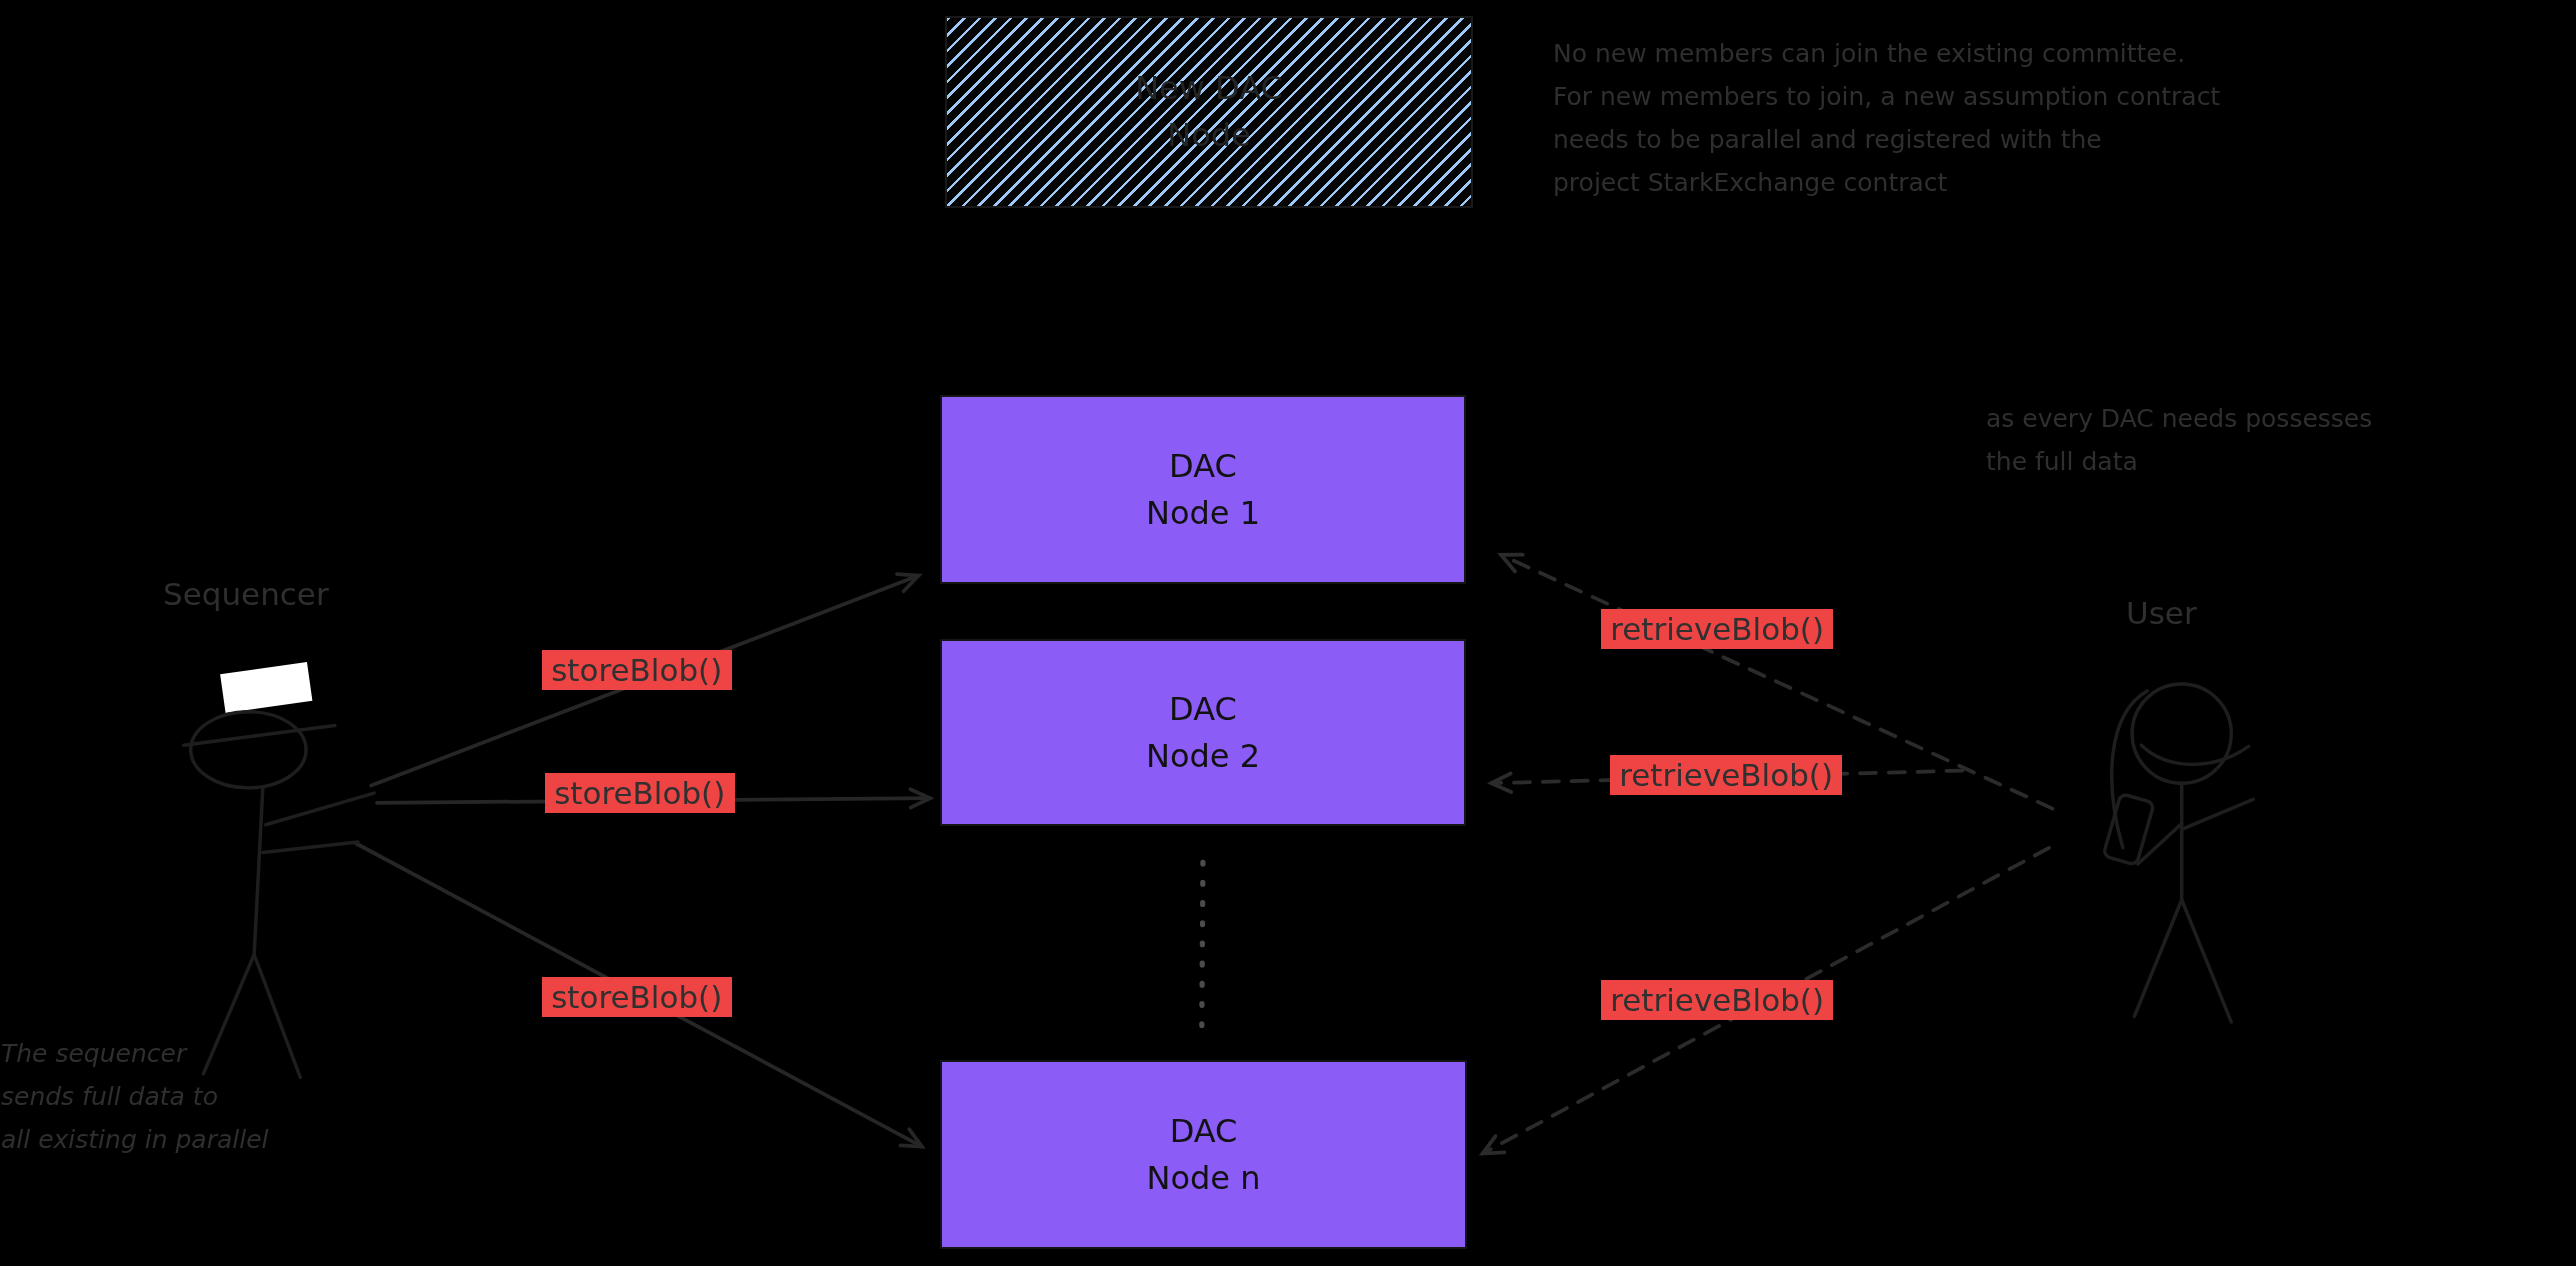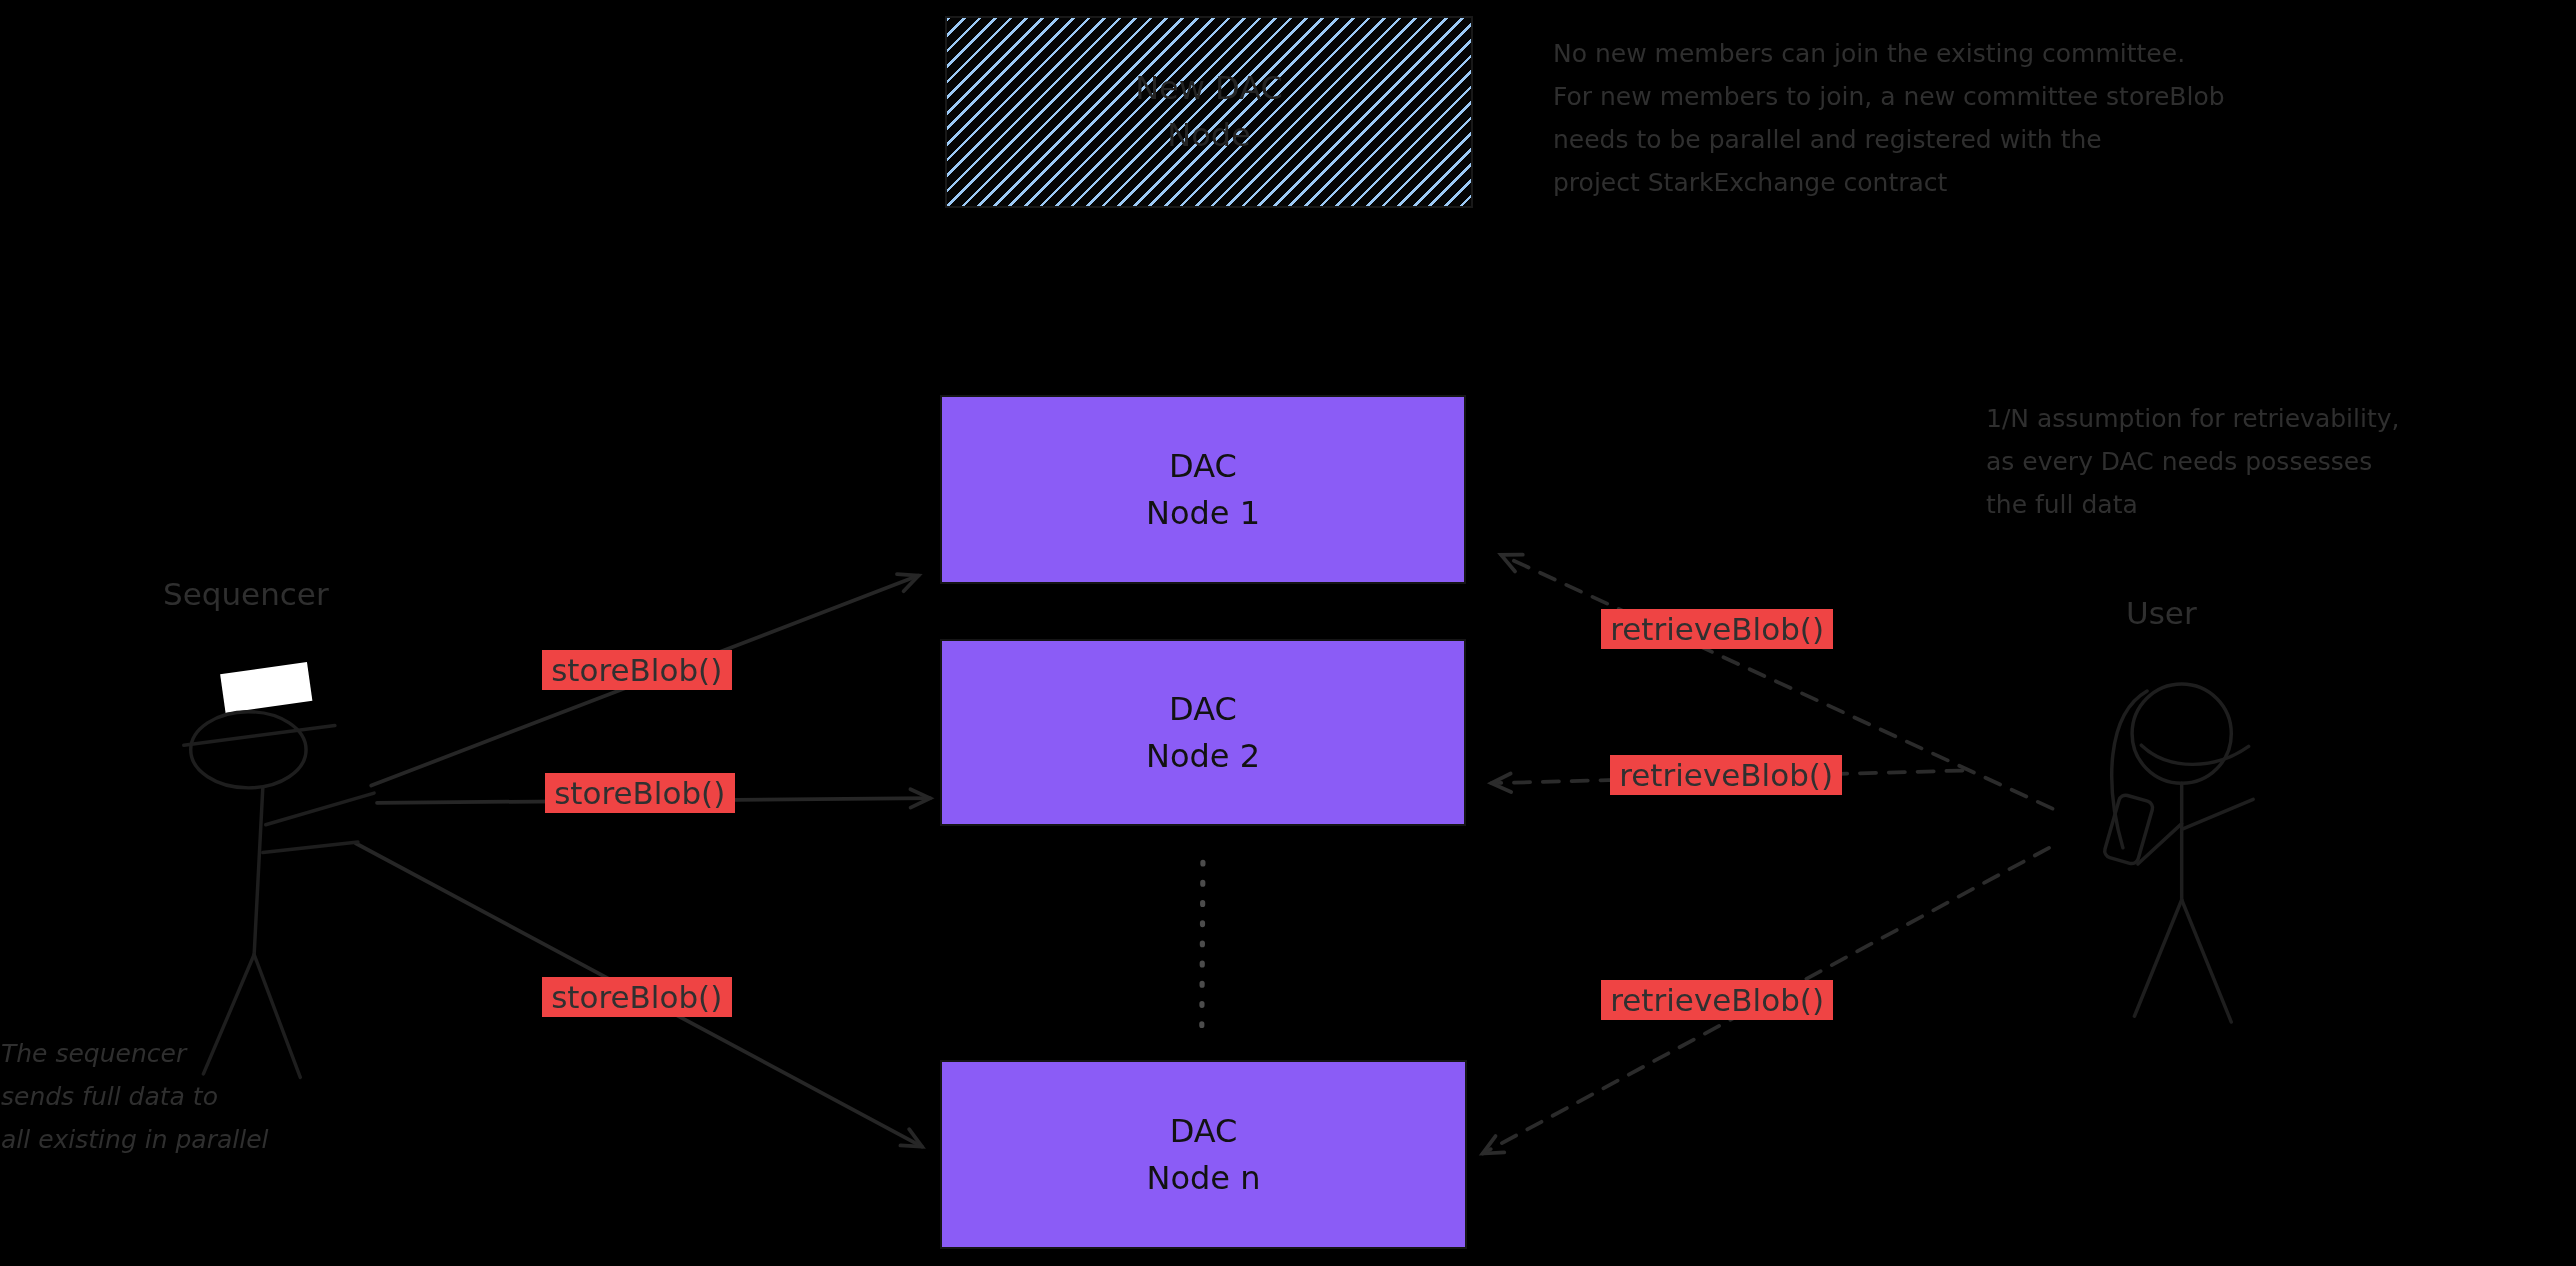--- a/index.html
+++ b/index.html
@@ -49,27 +49,26 @@
 
   <div class="box blue-box" style="left:940px;top:1060px;width:527px;height:189px;">
     <div class="node-label">
       <span>DAC</span>
       <span>Node n</span>
     </div>
   </div>
 
   <div class="ann" style="left:1553px;top:32px;">
     <div>No new members can join the existing committee.</div>
-    <div>For new members to join, a new committee storeBlob</div>
+    <div>For new members to join, a new assumption contract</div>
     <div>needs to be parallel and registered with the</div>
     <div>project StarkExchange contract</div>
   </div>
 
   <div class="ann" style="left:1986px;top:397px;">
-    <div>1/N assumption for retrievability,</div>
     <div>as every DAC needs possesses</div>
     <div>the full data</div>
   </div>
 
   <div class="ann" style="left:1px;top:1032px;font-style:italic;">
     <div>The sequencer</div>
     <div>sends full data to</div>
     <div>all existing in parallel</div>
   </div>
 

